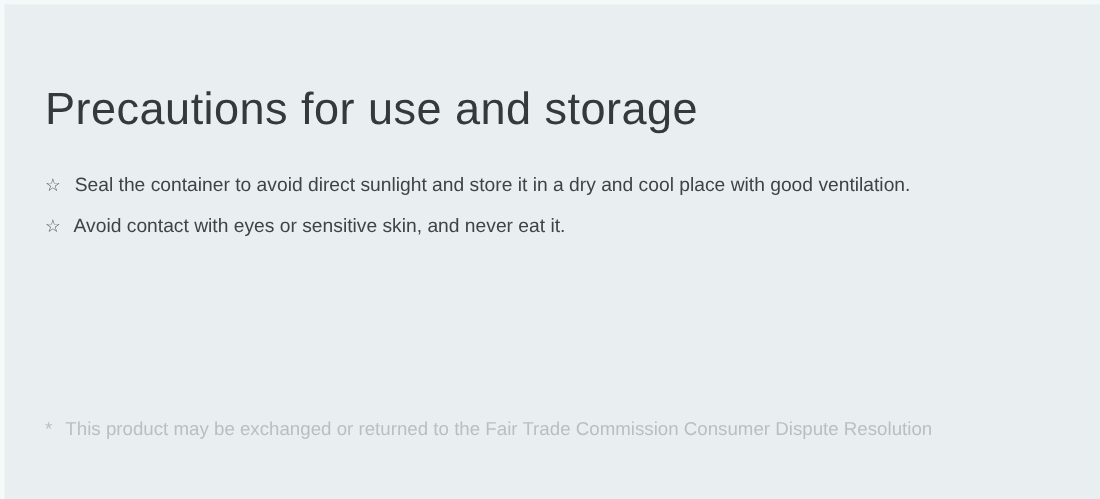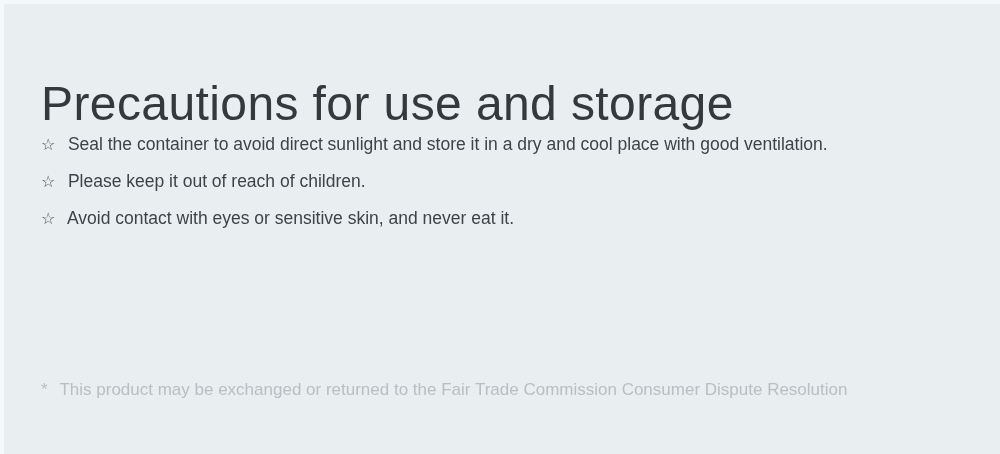--- a/index.html
+++ b/index.html
@@ -38,31 +38,31 @@
     pointer-events: none;
   }
   #content {
     position: relative;
     z-index: 2;
   }
   .page-title {
     position: absolute;
     left: 41px;
     top: 48px;
-    font-size: 48px;
+    font-size: 41px;
     line-height: 48px;
     font-weight: 400;
     color: #33393d;
     letter-spacing: 0.4px;
     white-space: nowrap;
   }
   .precautions-list {
     position: absolute;
     left: 41px;
-    top: 132px;
+    top: 156px;
     width: 960px;
   }
   .precaution-item {
     display: block;
     height: 37px;
     line-height: 24px;
     font-size: 17.5px;
     color: #3d4449;
     white-space: nowrap;
   }
@@ -106,24 +106,20 @@
     <h1 class="page-title">Precautions for use and storage</h1>
 
     <div class="precautions-list">
 
       <div class="precaution-item">
         <span class="star-icon">☆</span>
         <span class="precaution-text">Seal the container to avoid direct sunlight and store it in a dry and cool place with good ventilation.</span>
       </div>
 
 
-      <div class="precaution-item">
-        <span class="star-icon">☆</span>
-        <span class="precaution-text">Please keep it out of reach of children.</span>
-      </div>
 
       <div class="precaution-item">
         <span class="star-icon">☆</span>
         <span class="precaution-text">Avoid contact with eyes or sensitive skin, and never eat it.</span>
       </div>
 
 
 
     </div>
 

